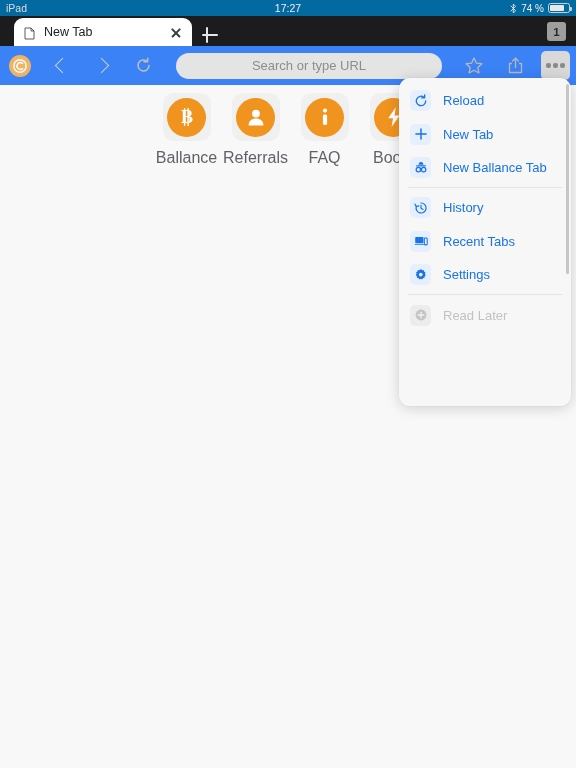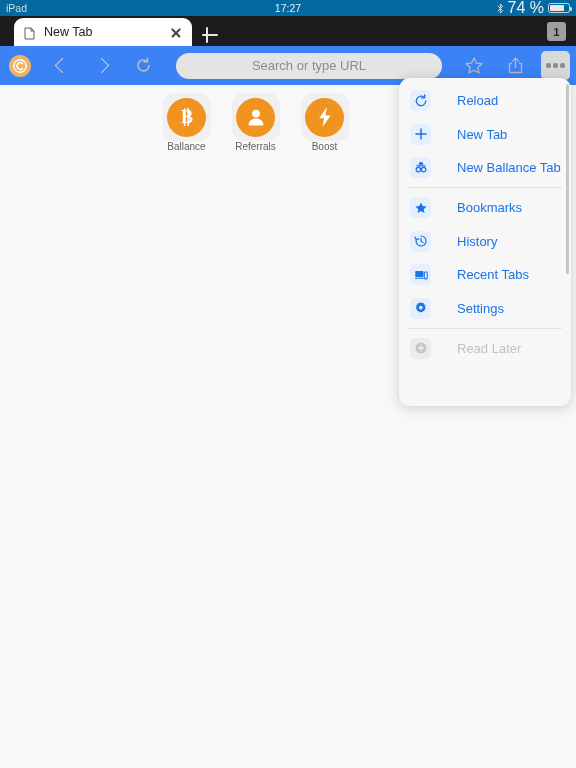--- a/index.html
+++ b/index.html
@@ -40,21 +40,21 @@
     text-align: center;
     font-size: 10.5px;
     color: #f0f0f0;
   }
   .status-right {
     position: absolute;
     right: 6px;
     display: flex;
     align-items: center;
     gap: 4px;
-    font-size: 16px;
+    font-size: 10px;
     color: #eeeeee;
   }
   .bt-icon {
     display: inline-block;
     width: 7px;
     height: 11px;
     line-height: 11px;
     font-size: 10px;
     color: #e8e8e8;
     text-align: center;
@@ -296,21 +296,22 @@
     width: 39px;
     height: 39px;
     border-radius: 50%;
     background: #f0931f;
     display: flex;
     align-items: center;
     justify-content: center;
     color: #ffffff;
   }
   .shortcut-label {
-    font-size: 10px;
+    margin-top: 8px;
+    font-size: 16px;
     color: #5f6368;
     white-space: nowrap;
   }
 
   
   .menu {
     position: absolute;
     left: 399px;
     top: 78px;
     width: 172px;
@@ -328,21 +329,20 @@
     height: 190px;
     background: #c6c6c6;
     border-radius: 2px;
   }
   .menu-item {
     height: 33.4px;
     display: flex;
     align-items: center;
     padding-left: 11px;
     box-sizing: border-box;
-    gap: 14px;
   }
   .menu-item .mi-icon {
     width: 21px;
     height: 21px;
     border-radius: 5px;
     background: #e6effd;
     display: flex;
     align-items: center;
     justify-content: center;
     flex: 0 0 auto;
@@ -475,20 +475,31 @@
         <div class="shortcut-circle">
           <svg width="24" height="24" viewBox="0 0 24 24">
             <circle cx="12" cy="8.6" r="3.9" fill="#ffffff"></circle>
             <path d="M4.6 20.5 C4.6 15.8 8 13.6 12 13.6 C16 13.6 19.4 15.8 19.4 20.5 Z" fill="#ffffff"></path>
           </svg>
         </div>
       </div>
       <div class="shortcut-label">Referrals</div>
     </div>
 
+    <div class="shortcut">
+      <div class="shortcut-tile">
+        <div class="shortcut-circle">
+          <svg width="24" height="24" viewBox="0 0 24 24">
+            <circle cx="12" cy="5.6" r="2.1" fill="#ffffff"></circle>
+            <rect x="9.9" y="9.6" width="4.2" height="10.4" rx="1.4" fill="#ffffff"></rect>
+          </svg>
+        </div>
+      </div>
+      <div class="shortcut-label">FAQ</div>
+    </div>
 
     <div class="shortcut">
       <div class="shortcut-tile">
         <div class="shortcut-circle">
           <svg width="24" height="24" viewBox="0 0 24 24">
             <path d="M13.8 2 L6.2 13.2 L11 13.2 L9.6 22 L17.6 10.4 L12.6 10.4 Z" fill="#ffffff"></path>
           </svg>
         </div>
       </div>
       <div class="shortcut-label">Boost</div>
@@ -528,28 +539,20 @@
         <circle cx="5" cy="11" r="2.5" fill="none" stroke="#1a73e8" stroke-width="1.4"></circle>
         <circle cx="11" cy="11" r="2.5" fill="none" stroke="#1a73e8" stroke-width="1.4"></circle>
         <path d="M7.5 10.8 L8.5 10.8" stroke="#1a73e8" stroke-width="1.2" stroke-linecap="round"></path>
       </svg>
     </span>
     <span class="mi-label">New Ballance Tab</span>
   </div>
 
   <div class="menu-divider"></div>
 
-  <div class="menu-item">
-    <span class="mi-icon">
-      <svg width="14" height="14" viewBox="0 0 16 16">
-        <path d="M8 1.6 L9.95 5.75 L14.4 6.3 L11.1 9.35 L12.0 13.8 L8 11.55 L4 13.8 L4.9 9.35 L1.6 6.3 L6.05 5.75 Z" fill="#1a73e8"></path>
-      </svg>
-    </span>
-    <span class="mi-label">Bookmarks</span>
-  </div>
 
 
   <div class="menu-item">
     <span class="mi-icon">
       <svg width="14" height="14" viewBox="0 0 16 16">
         <path d="M8 2.3 A5.7 5.7 0 1 1 2.7 6.2" fill="none" stroke="#1a73e8" stroke-width="1.4" stroke-linecap="round"></path>
         <path d="M1.2 3.6 L2.6 6.5 L5.5 5.6" fill="none" stroke="#1a73e8" stroke-width="1.4" stroke-linecap="round" stroke-linejoin="round"></path>
         <path d="M8 5.1 L8 8.2 L10.3 9.6" fill="none" stroke="#1a73e8" stroke-width="1.4" stroke-linecap="round" stroke-linejoin="round"></path>
       </svg>
     </span>

